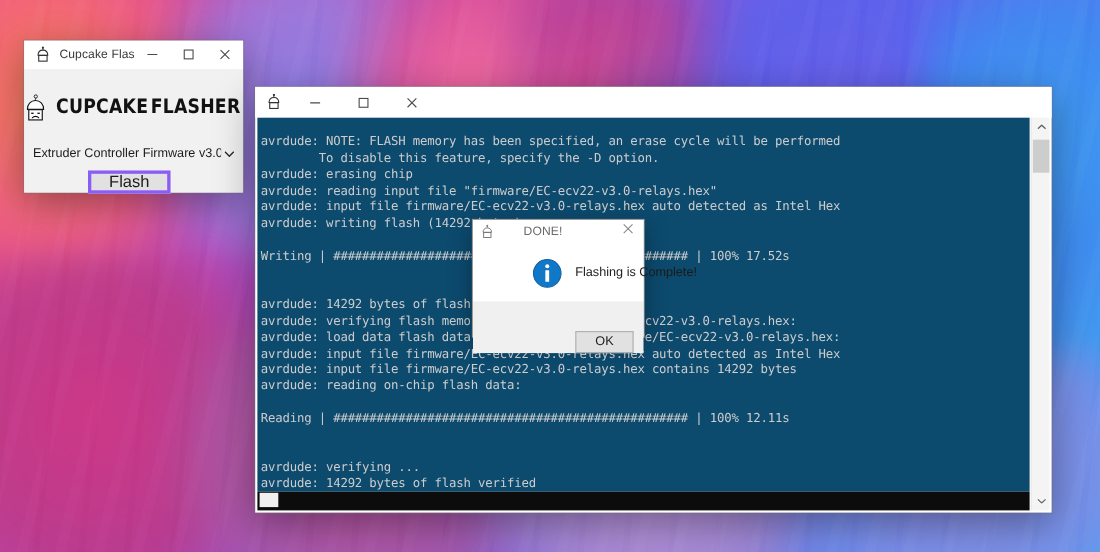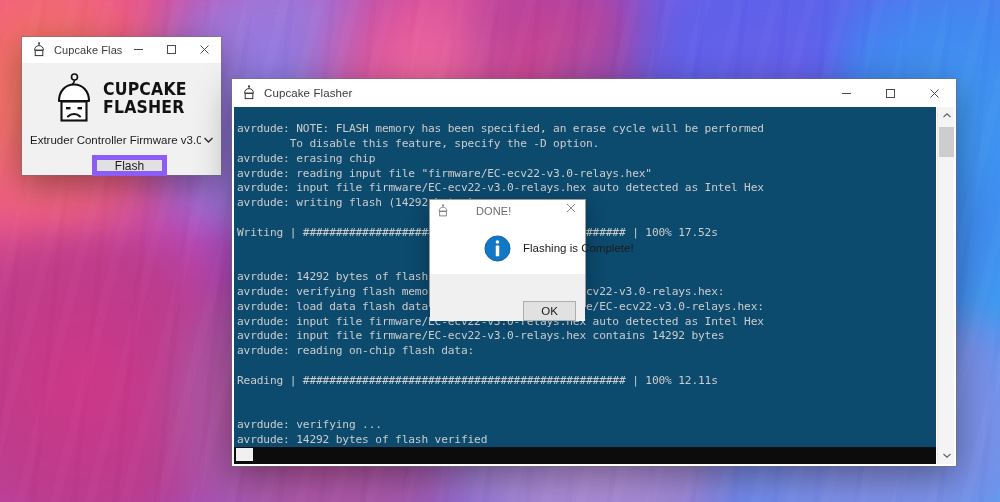--- a/index.html
+++ b/index.html
@@ -116,21 +116,21 @@
   .logo-row {
     display: flex;
     align-items: center;
     justify-content: center;
     gap: 8px;
     padding-top: 9px;
     height: 60px;
   }
   .logo-mark { width: 42px; height: 50px; display:block; }
   .logo-text {
-    display: flex; flex-direction: column;
+    display: flex; flex-direction: row;
     line-height: 0.98;
   }
   .logo-text span {
     font-family: "DejaVu Sans", sans-serif;
     font-weight: 700;
     font-size: 18px;
     letter-spacing: 0.2px;
     color: #121212;
     font-stretch: condensed;
     transform: scaleX(0.97);
@@ -152,25 +152,25 @@
     overflow: hidden;
     padding-left: 2px;
   }
   .fw-caret {
     width: 14px; flex: 0 0 auto;
     display: flex; align-items: center; justify-content: center;
     color: #2b2b2b;
   }
   .flash-btn {
     position: absolute;
-    left: 70px; top: 92px;
+    left: 58px; top: 92px;
     width: 75px; height: 21px;
     background: #e1e1e1;
-    border: 5px solid #8b5cf6;
-    font-size: 12px;
+    border: 3px solid #8b5cf6;
+    font-size: 15px;
     color: #1b1b1b;
     display: flex; align-items: center; justify-content: center;
     cursor: default;
   }
 
   
   #console-win {
     left: 232px; top: 79px;
     width: 724px; height: 387px;
     background: #ffffff;
@@ -348,21 +348,20 @@
   </div>
 
   <div class="win" id="console-win">
     <div class="titlebar">
       <svg class="tb-icon" viewBox="0 0 16 16">
         <path d="M8 1.2 L8 3.4" stroke="#333" stroke-width="0.9" fill="none"></path>
         <circle cx="8" cy="1.3" r="1" fill="#333"></circle>
         <path d="M3.6 8.2 C3.6 5.4 5.4 3.6 8 3.6 C10.6 3.6 12.4 5.4 12.4 8.2 Z" fill="none" stroke="#333" stroke-width="1"></path>
         <rect x="4.2" y="8.4" width="7.6" height="5.2" fill="none" stroke="#333" stroke-width="1"></rect>
       </svg>
-      <div class="tb-title">Cupcake Flasher</div>
       <div class="tb-btns">
         <div class="tb-btn">
           <svg width="11" height="11" viewBox="0 0 11 11">
             <path d="M1 5.5 H10" stroke="currentColor" stroke-width="1"></path>
           </svg>
         </div>
         <div class="tb-btn">
           <svg width="11" height="11" viewBox="0 0 11 11">
             <rect x="1.5" y="1.5" width="8" height="8" fill="none" stroke="currentColor" stroke-width="1"></rect>
           </svg>

